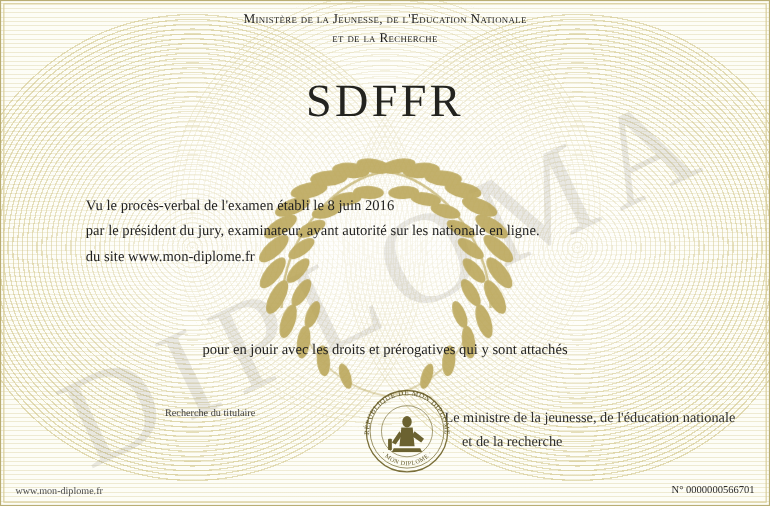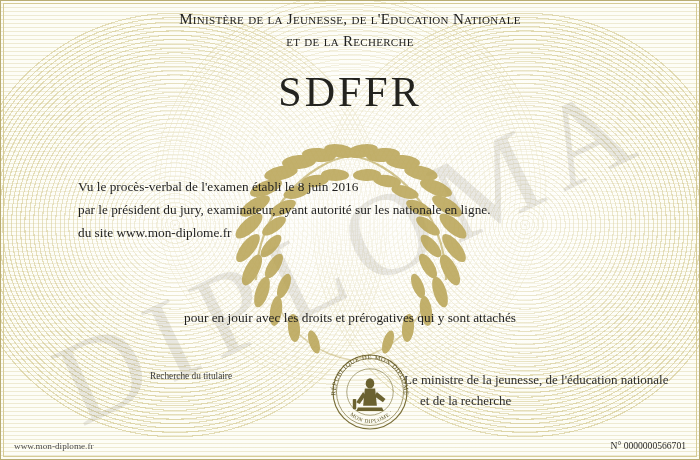--- a/index.html
+++ b/index.html
@@ -110,21 +110,21 @@
     height: 265px;
     opacity: 0.95;
   }
   
   .ministry {
     position: absolute;
     left: 0; right: 0;
     top: 9px;
     text-align: center;
     font-variant: small-caps;
-    font-size: 15px;
+    font-size: 12px;
     letter-spacing: 0.3px;
     color: #1d1d1d;
     line-height: 1.45;
   }
   .ministry .line2 { display: block; }
   .title {
     position: absolute;
     left: 0; right: 0;
     top: 68px;
     text-align: center;

